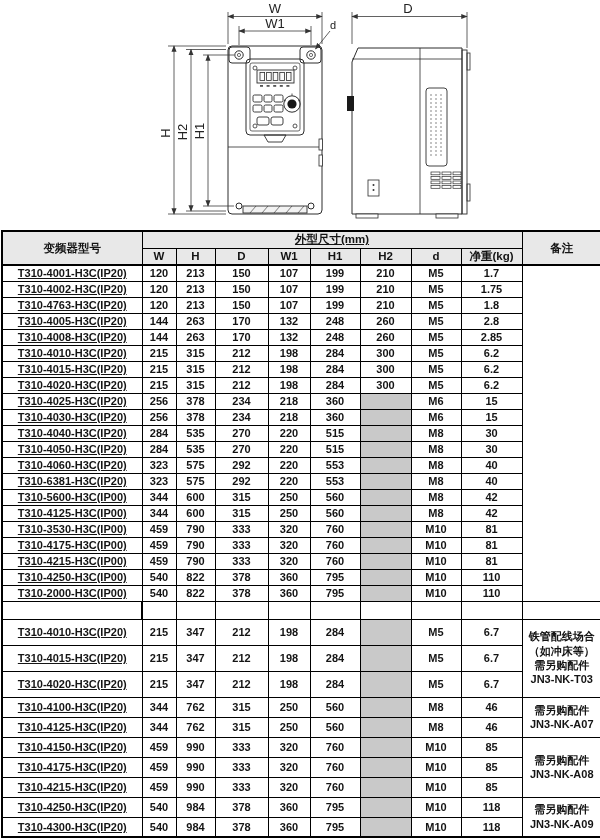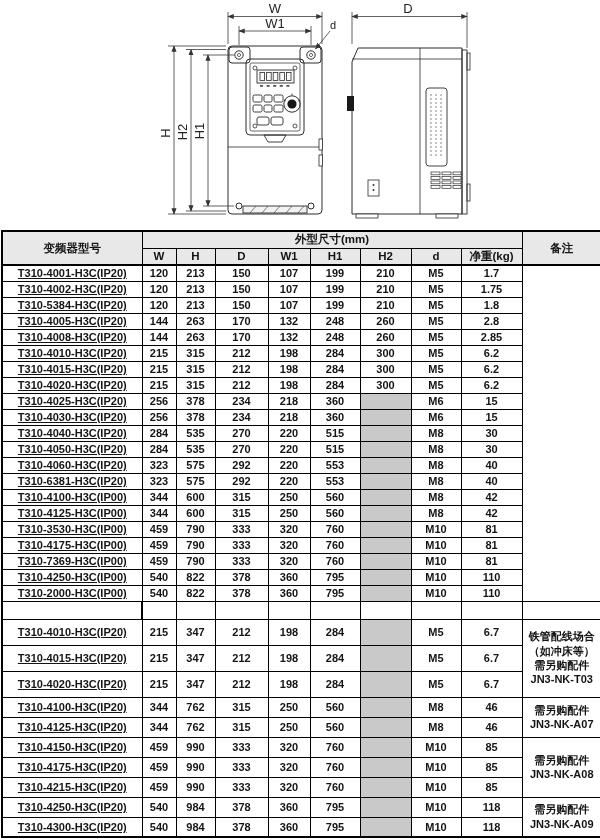--- a/index.html
+++ b/index.html
@@ -15,21 +15,21 @@
   table.spec{
     border-collapse:collapse;table-layout:fixed;width:598px;margin-left:1px;
     border:2px solid #000;
   }
   table.spec th,table.spec td{
     border:1px solid #000;text-align:center;vertical-align:middle;
     padding:0;font-weight:bold;color:#141414;overflow:hidden;white-space:nowrap;
   }
   table.spec thead th{background:#e8e8e8;font-size:11.5px;}
   th.h-model{font-size:12px;font-family:Liberation Serif, serif;}
-  th.h-group{font-size:11.5px;}
+  th.h-group{font-size:11.5px;text-decoration:underline;}
   .rs2{border-bottom-width:2px !important;}
   thead tr.subhead th{border-bottom:2px solid #000;}
   td.model,th.h-model{border-right:2px solid #000;}
   tr.sep td:first-child{border-right:2px solid #000;}
   table.spec td{font-size:11px;}
   td.model{font-size:11px;letter-spacing:0;text-decoration:underline;}
   td.gray{background:#c9c9c9;}
   td.remark{font-size:11px;line-height:1.3;white-space:normal;}
   thead tr{height:17px;}
   tbody tr{height:16px;}
@@ -249,21 +249,21 @@
           <td>120</td>
           <td>213</td>
           <td>150</td>
           <td>107</td>
           <td>199</td>
           <td>210</td>
           <td>M5</td>
           <td>1.75</td>
         </tr>
         <tr>
-          <td class="model">T310-5384-H3C(IP20)</td>
+          <td class="model">T310-4763-H3C(IP20)</td>
           <td>120</td>
           <td>213</td>
           <td>150</td>
           <td>107</td>
           <td>199</td>
           <td>210</td>
           <td>M5</td>
           <td>1.8</td>
         </tr>
         <tr>
@@ -381,21 +381,21 @@
           <td>323</td>
           <td>575</td>
           <td>292</td>
           <td>220</td>
           <td>553</td>
           <td class="gray"></td>
           <td>M8</td>
           <td>40</td>
         </tr>
         <tr>
-          <td class="model">T310-4100-H3C(IP00)</td>
+          <td class="model">T310-5600-H3C(IP00)</td>
           <td>344</td>
           <td>600</td>
           <td>315</td>
           <td>250</td>
           <td>560</td>
           <td class="gray"></td>
           <td>M8</td>
           <td>42</td>
         </tr>
         <tr>
@@ -425,21 +425,21 @@
           <td>459</td>
           <td>790</td>
           <td>333</td>
           <td>320</td>
           <td>760</td>
           <td class="gray"></td>
           <td>M10</td>
           <td>81</td>
         </tr>
         <tr>
-          <td class="model">T310-7369-H3C(IP00)</td>
+          <td class="model">T310-4215-H3C(IP00)</td>
           <td>459</td>
           <td>790</td>
           <td>333</td>
           <td>320</td>
           <td>760</td>
           <td class="gray"></td>
           <td>M10</td>
           <td>81</td>
         </tr>
         <tr>

